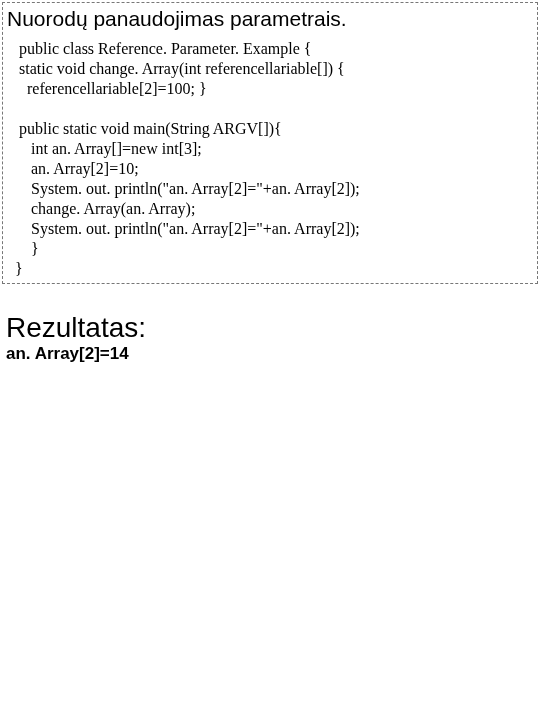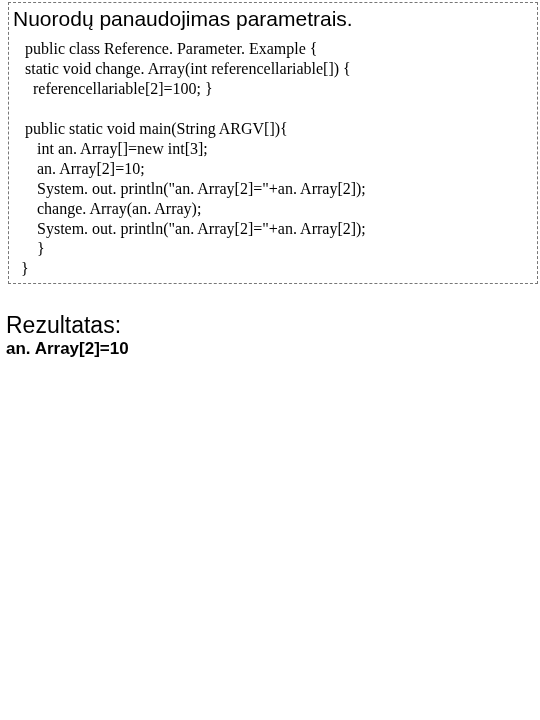--- a/index.html
+++ b/index.html
@@ -8,42 +8,42 @@
       font-family: "Times New Roman", Times, serif;
       width: 540px;
       height: 720px;
       background: #fff;
       color: #000;
       box-sizing: border-box;
     }
     .code-box {
       border: 1px dashed #777;
       padding: 2px 0 4px 0;
-      margin: 2px 2px 0 8px;
+      margin: 2px 2px 0 2px;
     }
     .title {
       font-family: Arial, Helvetica, sans-serif;
       font-size: 21px;
       font-weight: 400;
       padding: 2px 2px 8px 4px;
     }
     .code {
       font-family: "Times New Roman", Times, serif;
       font-size: 16px;
       font-weight: 400;
       white-space: pre;
       line-height: 1.25;
       padding-left: 12px;
     }
     .result-block {
       padding: 28px 0 0 6px;
     }
     .result-title {
       font-family: Arial, Helvetica, sans-serif;
-      font-size: 23px;
+      font-size: 28px;
       font-weight: 400;
     }
     .result-line {
       font-family: Arial, Helvetica, sans-serif;
       font-size: 17px;
       font-weight: 700;
     }
   </style>
 </head>
 <body>
@@ -59,14 +59,14 @@
     an. Array[2]=10;
     System. out. println("an. Array[2]="+an. Array[2]);
     change. Array(an. Array);
     System. out. println("an. Array[2]="+an. Array[2]);
     }
 }</div>
 </div>
 
 <div class="result-block">
   <div class="result-title">Rezultatas:</div>
-  <div class="result-line">an. Array[2]=10</div>
+  <div class="result-line">an. Array[2]=14</div>
 </div>
 
 </body></html>

